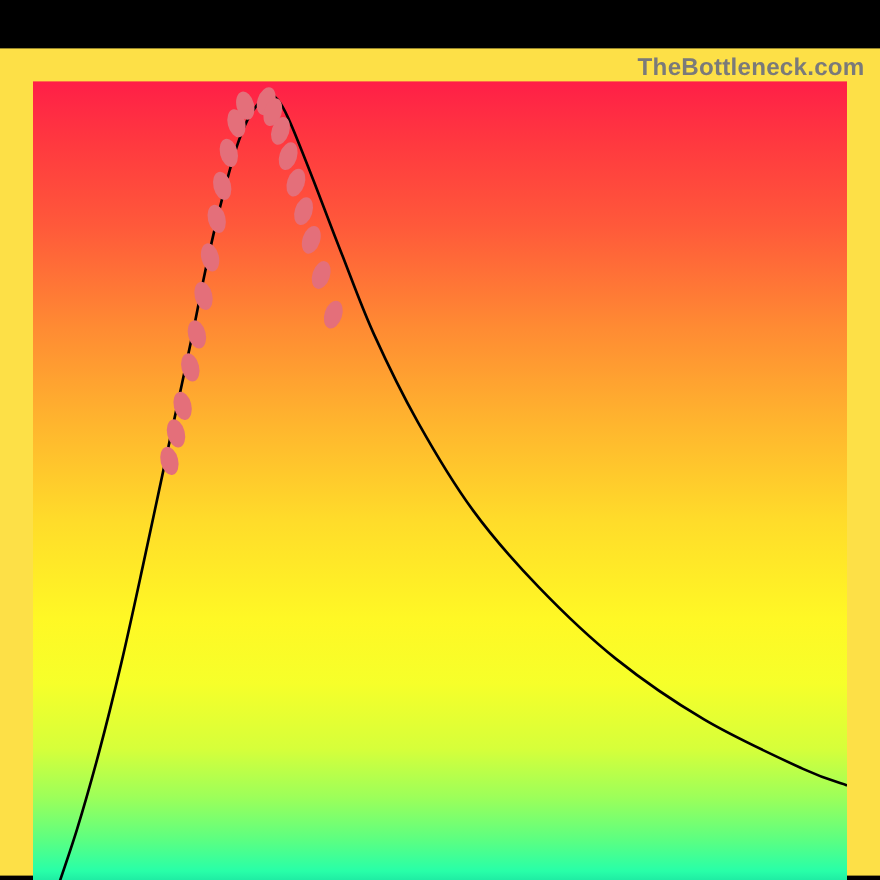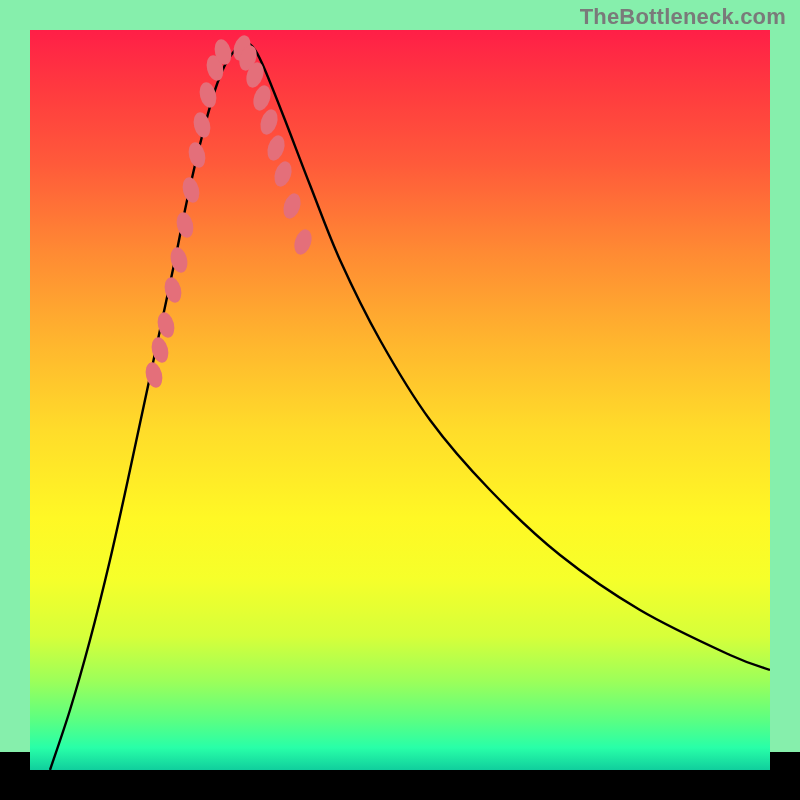--- a/index.html
+++ b/index.html
@@ -7,21 +7,22 @@
     padding: 0;
     width: 800px;
     height: 800px;
     overflow: hidden;
     background: #000;
   }
   .frame {
     position: relative;
     width: 800px;
     height: 752px;
-    background: #86efac;
+    background: #fde047;
+    margin-top: 44px;
   }
   .gradient {
     position: absolute;
     left: 30px;
     top: 30px;
     width: 740px;
     height: 740px;
     background: linear-gradient(
       to bottom,
       #ff1f47 0%,

